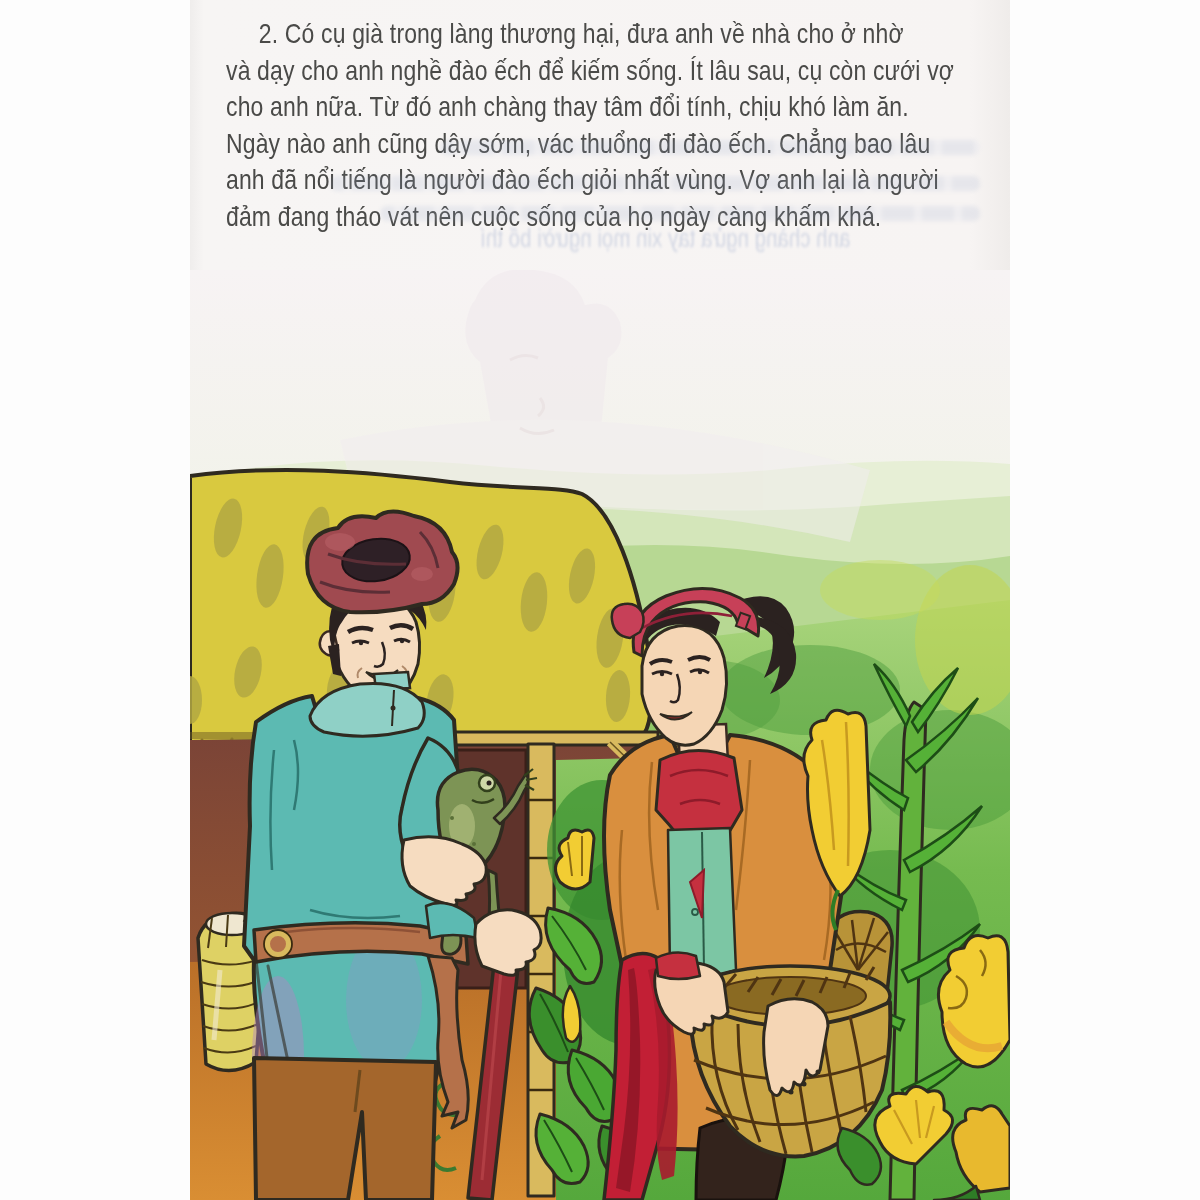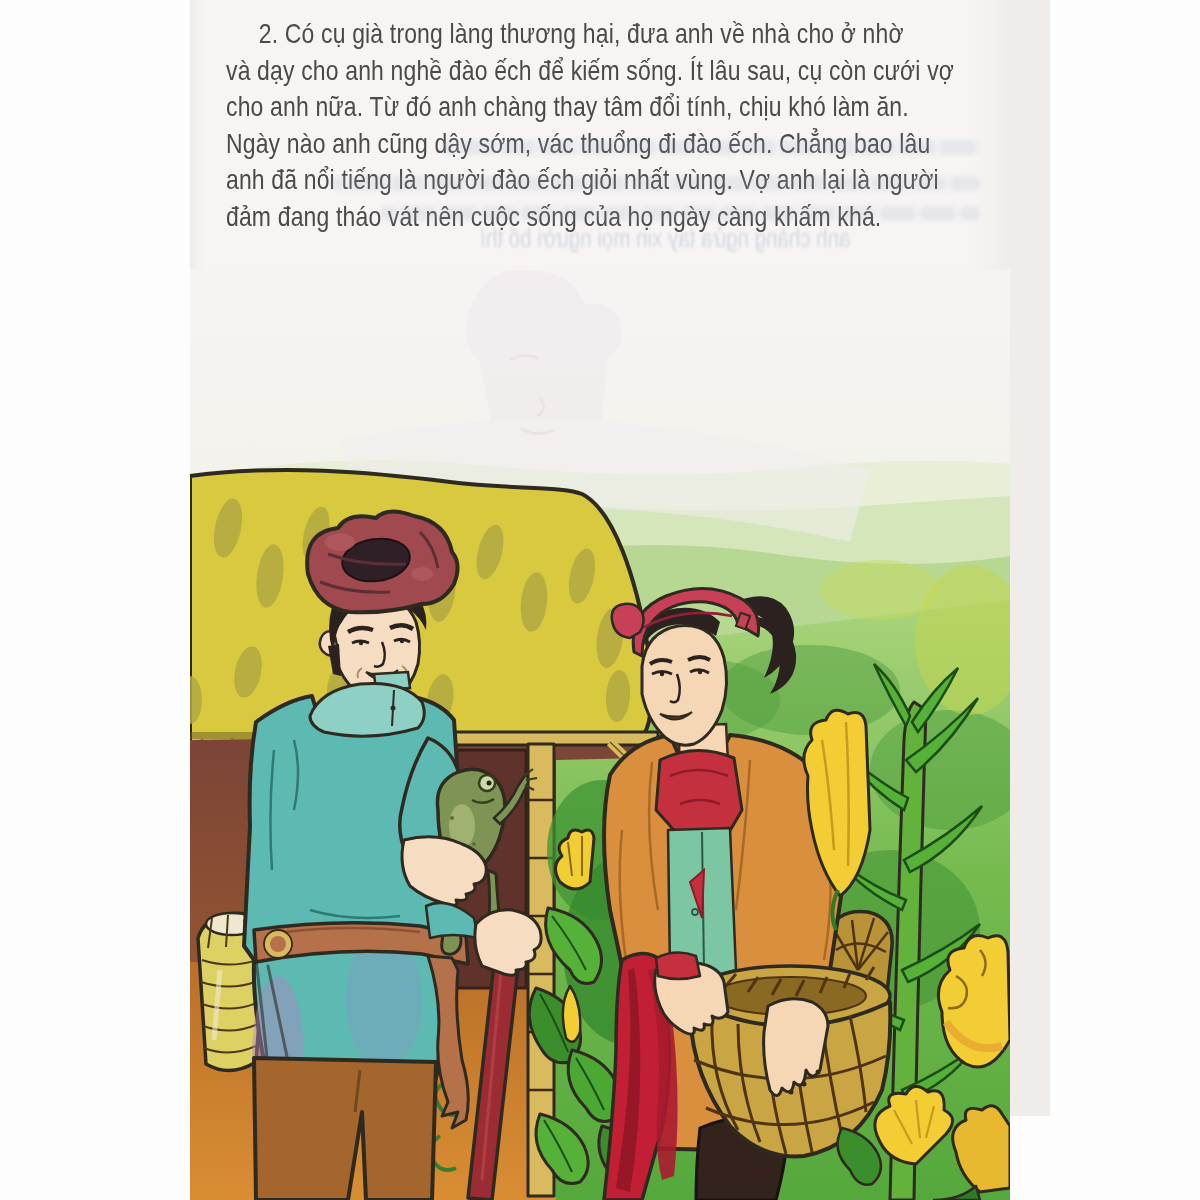--- a/index.html
+++ b/index.html
@@ -1,19 +1,19 @@
 <!DOCTYPE html>
 <html><head>
 <meta charset="utf-8">
 <style>
   html,body{margin:0;padding:0;background:#ffffff;}
   .photo{position:relative;width:1200px;height:1200px;background:#fdfdfd;overflow:hidden;
          font-family:"Liberation Sans","DejaVu Sans",sans-serif;}
   .page{position:absolute;left:190px;top:0;width:820px;height:1116px;
-        background:linear-gradient(90deg,#efedec 0,#f7f5f4 14px,#f7f4f3 780px,#efecea 820px);padding-left:40px;}
+        background:linear-gradient(90deg,#efedec 0,#f7f5f4 14px,#f7f4f3 780px,#efecea 820px);}
   .text-block{position:absolute;left:36px;top:16px;width:760px;color:#4a4a48;}
   .story-line{font-size:28px;line-height:36.5px;white-space:nowrap;
               transform:scaleX(.82);transform-origin:0 50%;letter-spacing:.2px;}
   .story-line.indent{padding-left:40px;}
   .ghost-smudge{position:absolute;height:15px;border-radius:7px;
         background:repeating-linear-gradient(90deg,#93a3c6 0 14px,#c9d2e6 14px 22px,#93a3c6 22px 40px);
         opacity:.16;filter:blur(2.2px);}
   .ghost-line{position:absolute;color:#7e92bf;font-size:25px;white-space:nowrap;
         transform:scale(-0.82,1);transform-origin:50% 50%;opacity:.30;filter:blur(1.4px);}
   .illus{position:absolute;left:0;top:270px;width:820px;height:930px;}

